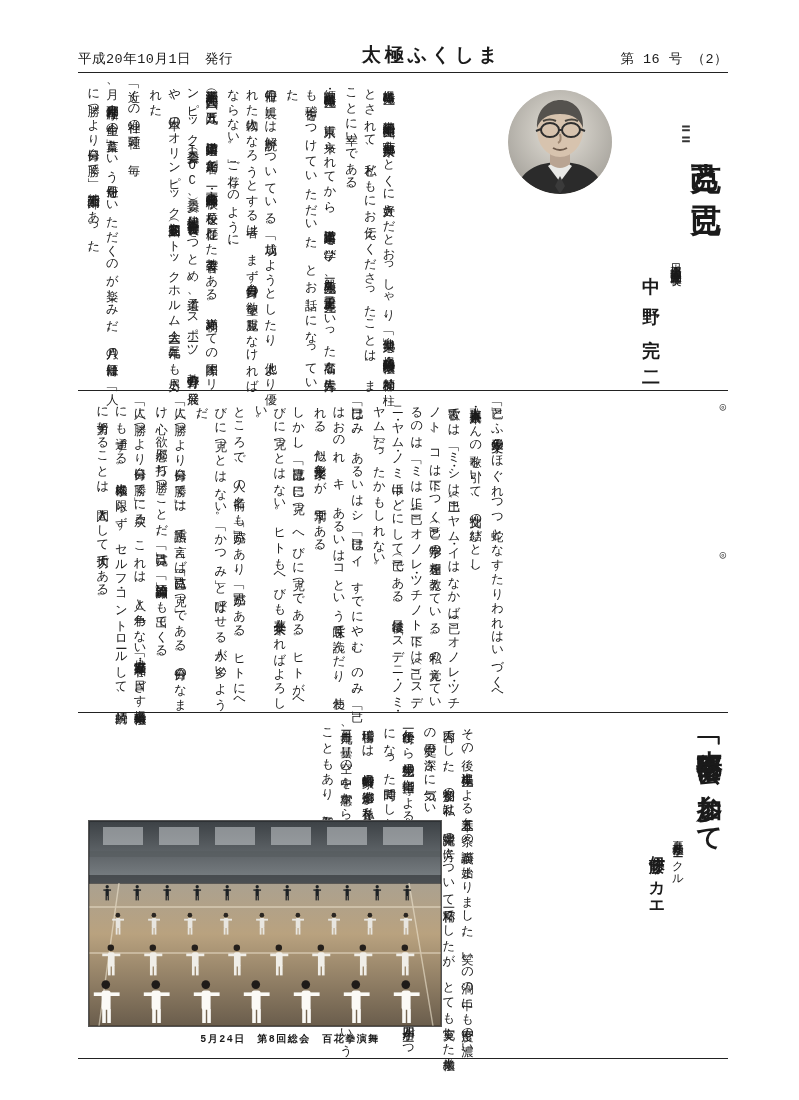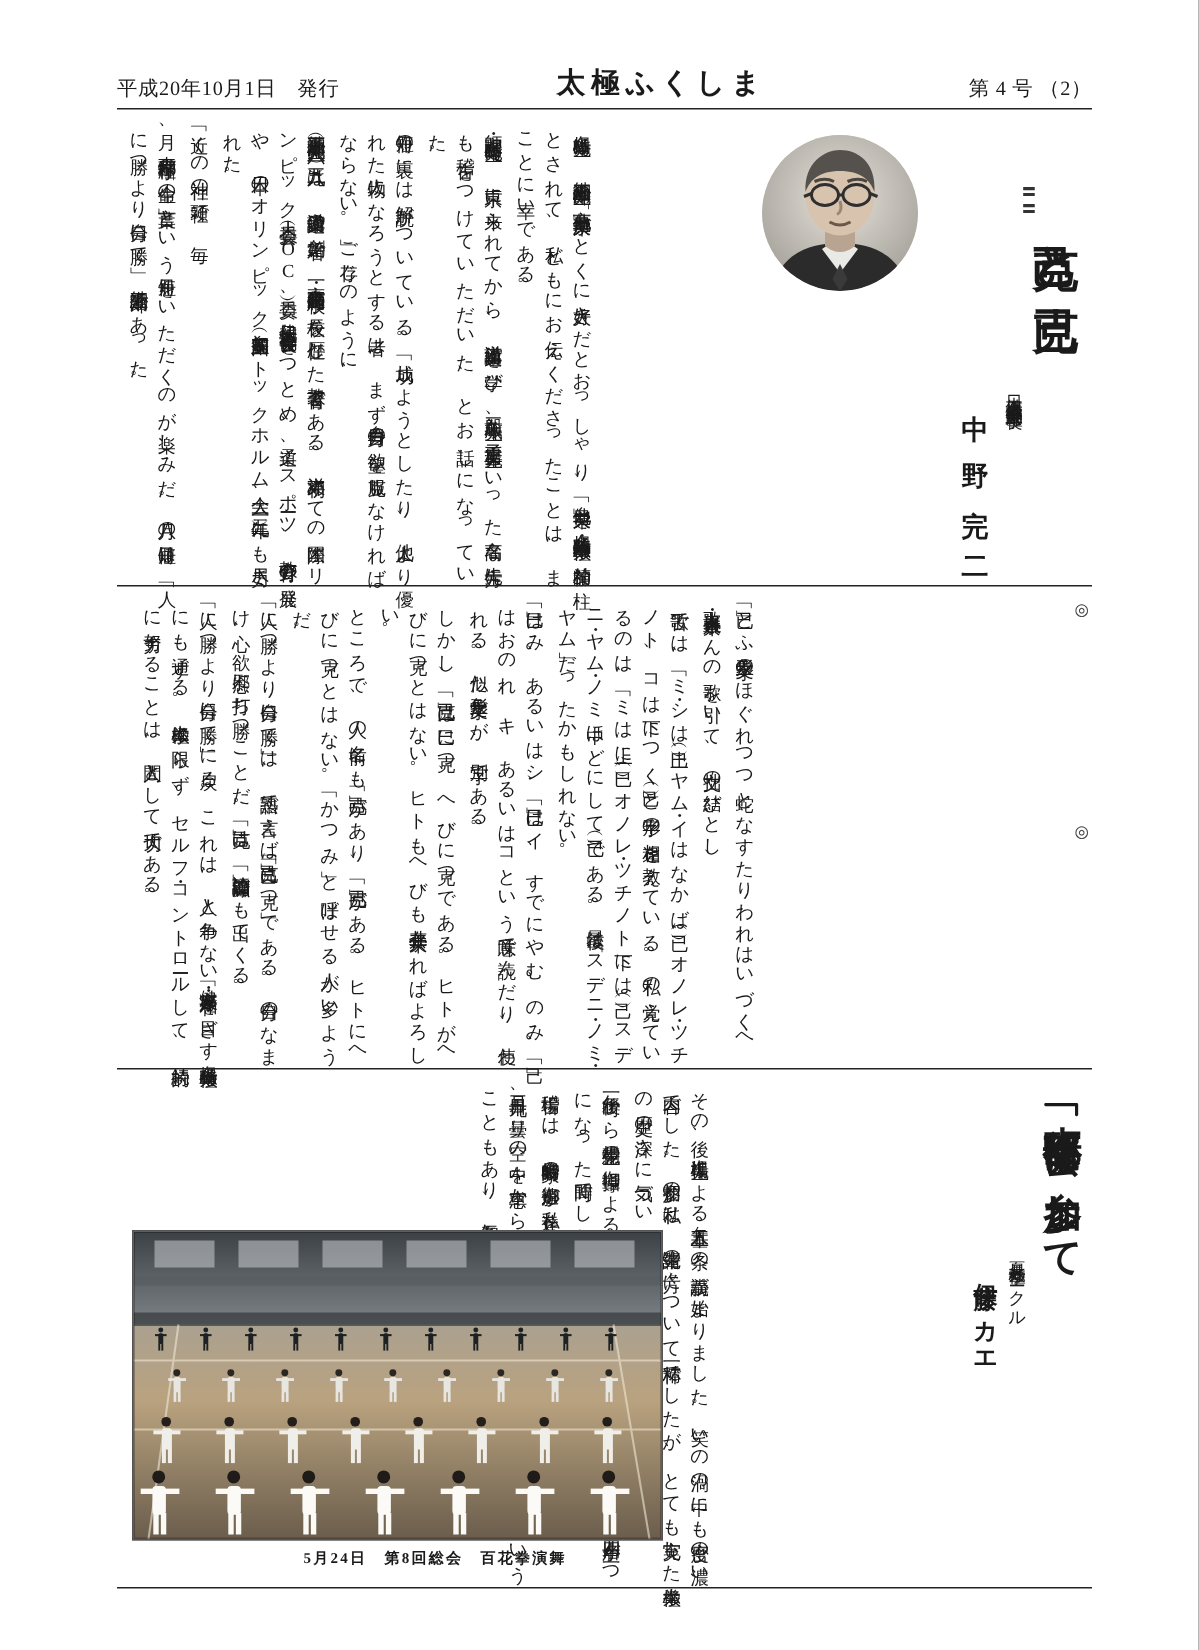--- a/index.html
+++ b/index.html
@@ -6,21 +6,21 @@
     margin: 0;
     padding: 0;
     background: #7d7d7d;
   }
   .page {
     position: relative;
     width: 799px;
     height: 1100px;
     background: #ffffff;
     overflow: hidden;
-    font-family: Liberation Serif, serif;
+    font-family: Liberation Mono, monospace;
     color: #1a1a1a;
   }
 
   
   .masthead {
     position: absolute;
     left: 78px; top: 40px;
     width: 650px; height: 28px;
     display: flex;
     align-items: flex-end;
@@ -234,21 +234,21 @@
   }
 </style>
 </head>
 <body>
 
 <div class="page">
 
   <div class="masthead">
     <div class="date">平成20年10月1日　発行</div>
     <div class="title">太極ふくしま</div>
-    <div class="issue">第 4 号 （2）</div>
+    <div class="issue">第 16 号 （2）</div>
   </div>
   <div class="rule-top"></div>
 
   <div class="sec1">
 
     <div class="sec1-head">
       <div class="headline-deco">〓〓</div>
       <div class="headline-main">克己と克已</div>
       <div class="byline-org">日本健康太極拳協会副理事長</div>
       <div class="byline-name">中 野 完 二</div>

